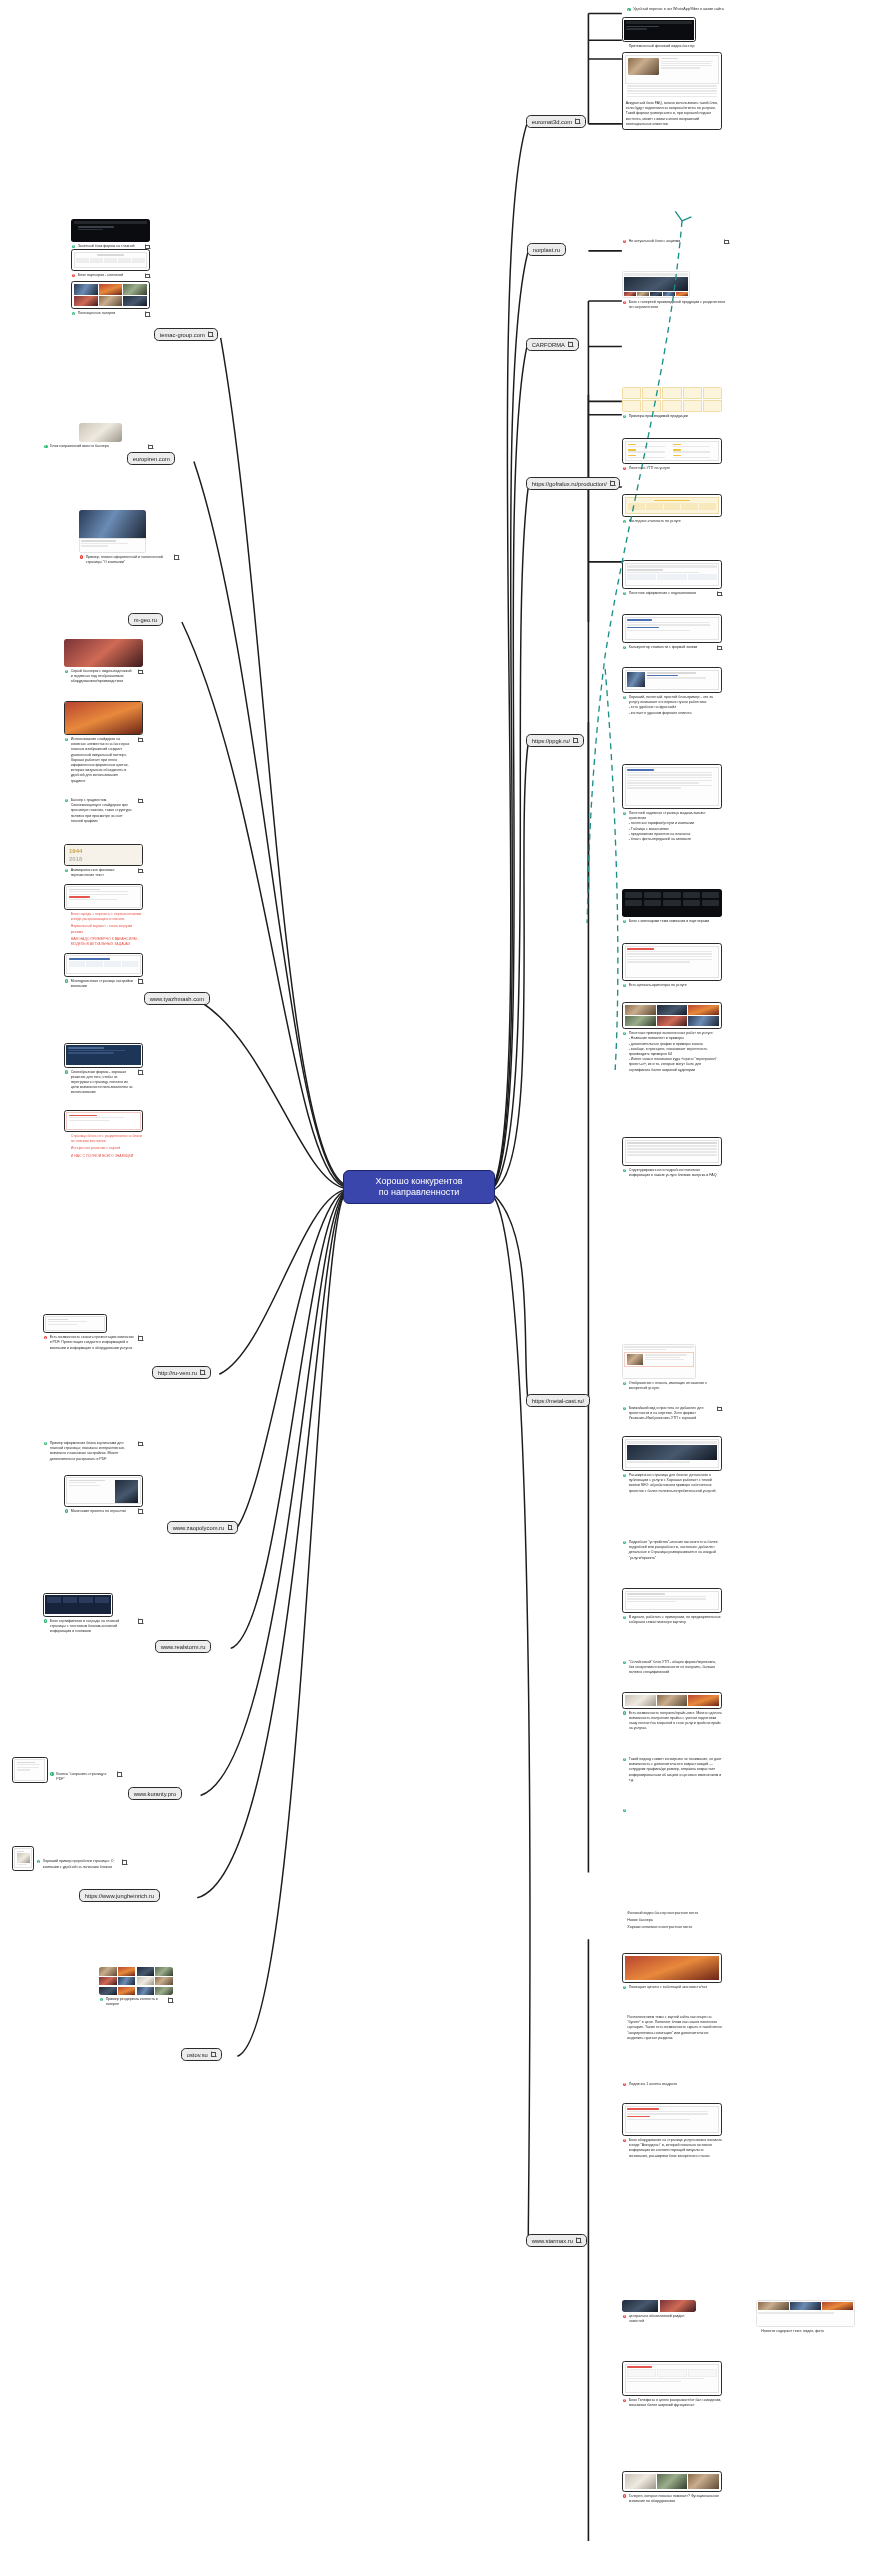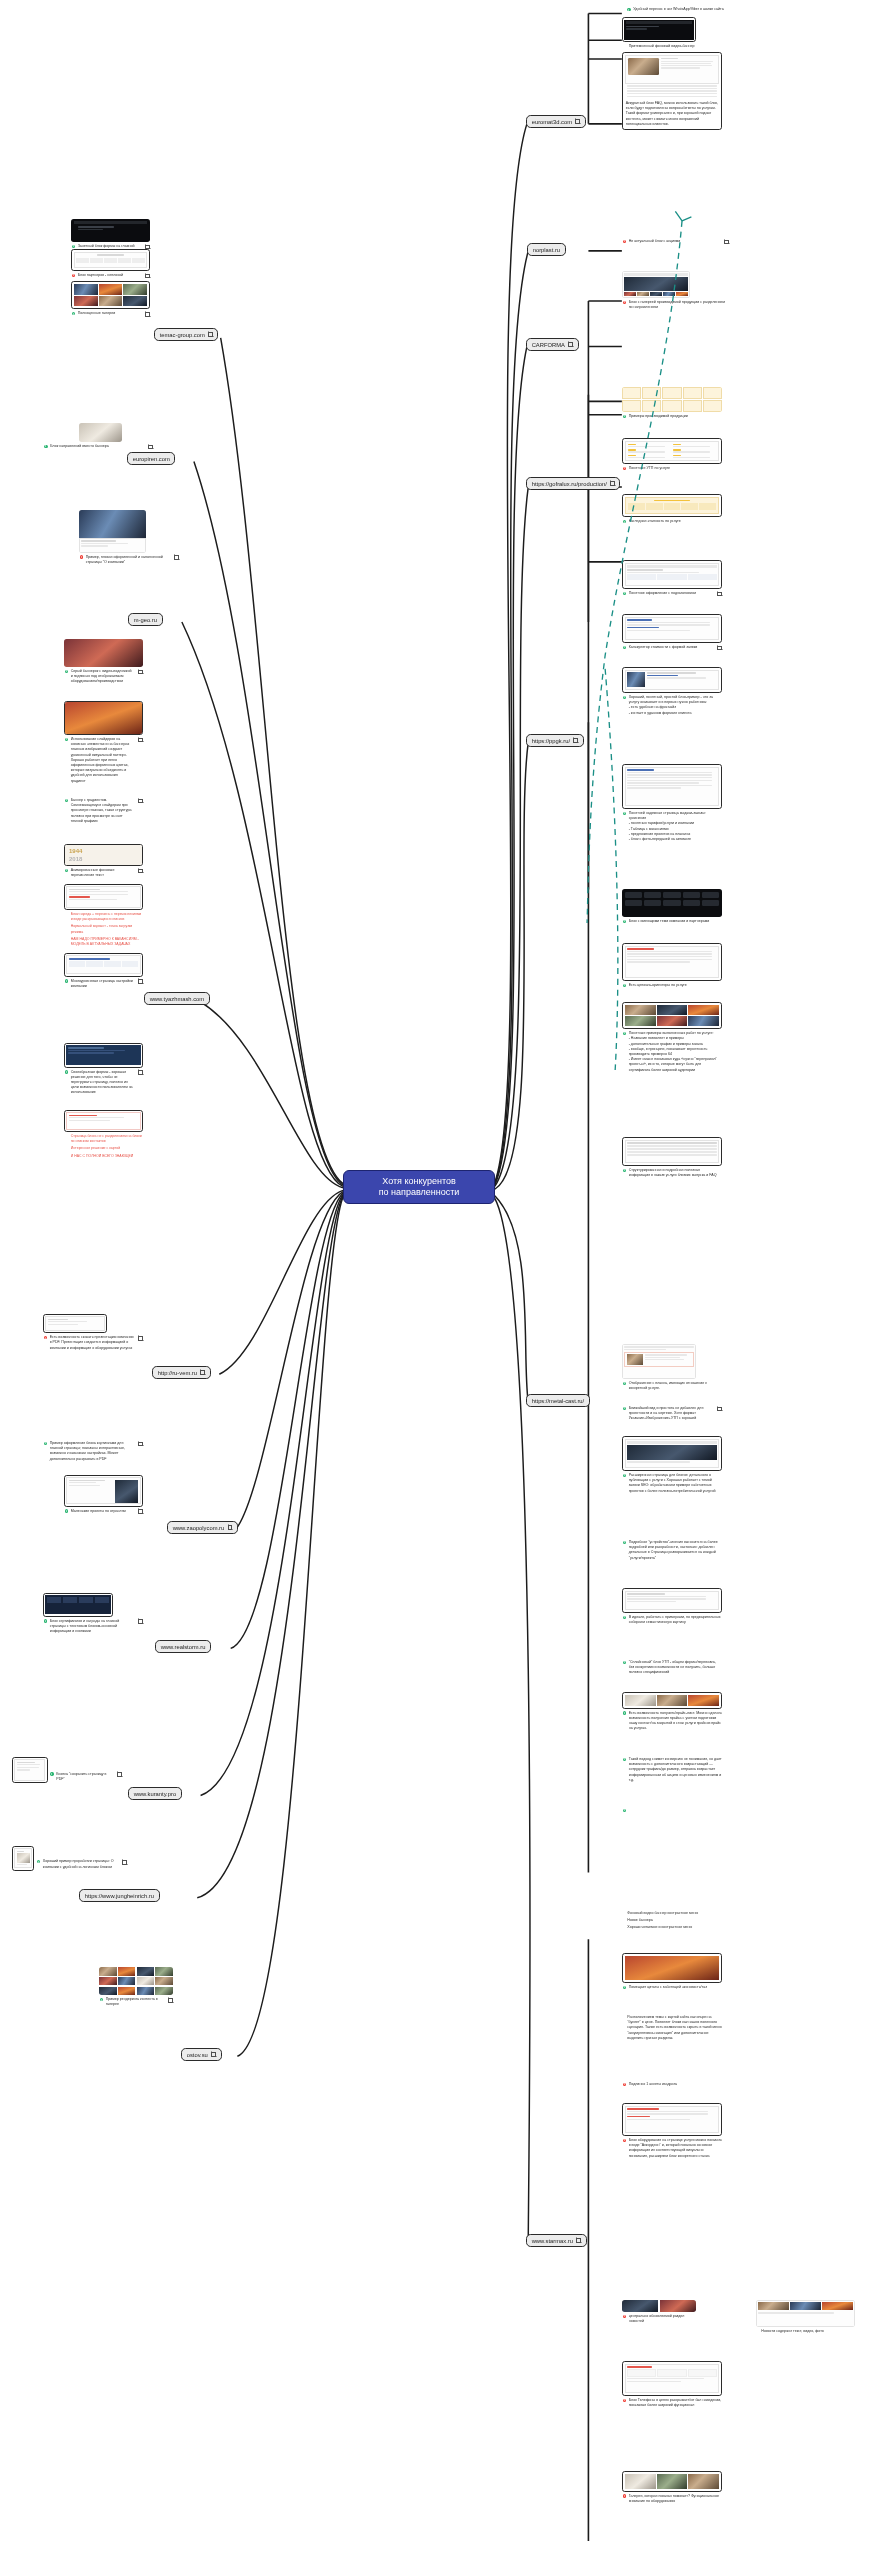--- a/index.html
+++ b/index.html
@@ -199,21 +199,21 @@
       <path d="M880 375 L930 375"></path>
       <path d="M880 518 L930 518"></path>
       <path d="M880 728 L880 450 L880 930 M880 450 L930 450 M880 620 L930 620 M880 728 L930 728 M880 840 L930 840"></path>
       <path d="M880 1110 L880 590 L880 1330 M880 600 L930 600"></path>
       <path d="M880 2098 L880 1080 L880 2800"></path>
       <path d="M880 3353 L880 2900 L880 3800"></path>
     </g>
   </svg>
 
   <div class="root-node" style="left:343px; top:1170px; width:152px;">
-    <span style="white-space:pre-line; display:block;">Хотя конкурентов
+    <span style="white-space:pre-line; display:block;">Хорошо конкурентов
 по направленности</span>
   </div>
 
   <div class="site-node" style="left:154px; top:328px;">
     <span>temac-group.com</span>
     <span class="extlink"></span>
   </div>
   <div class="leaf" style="left:71px; top:219px; width:79px;">
     <div class="leaf-card" style="padding:0; border:none;">
       <div class="thumb darker" style="height:23px;">

